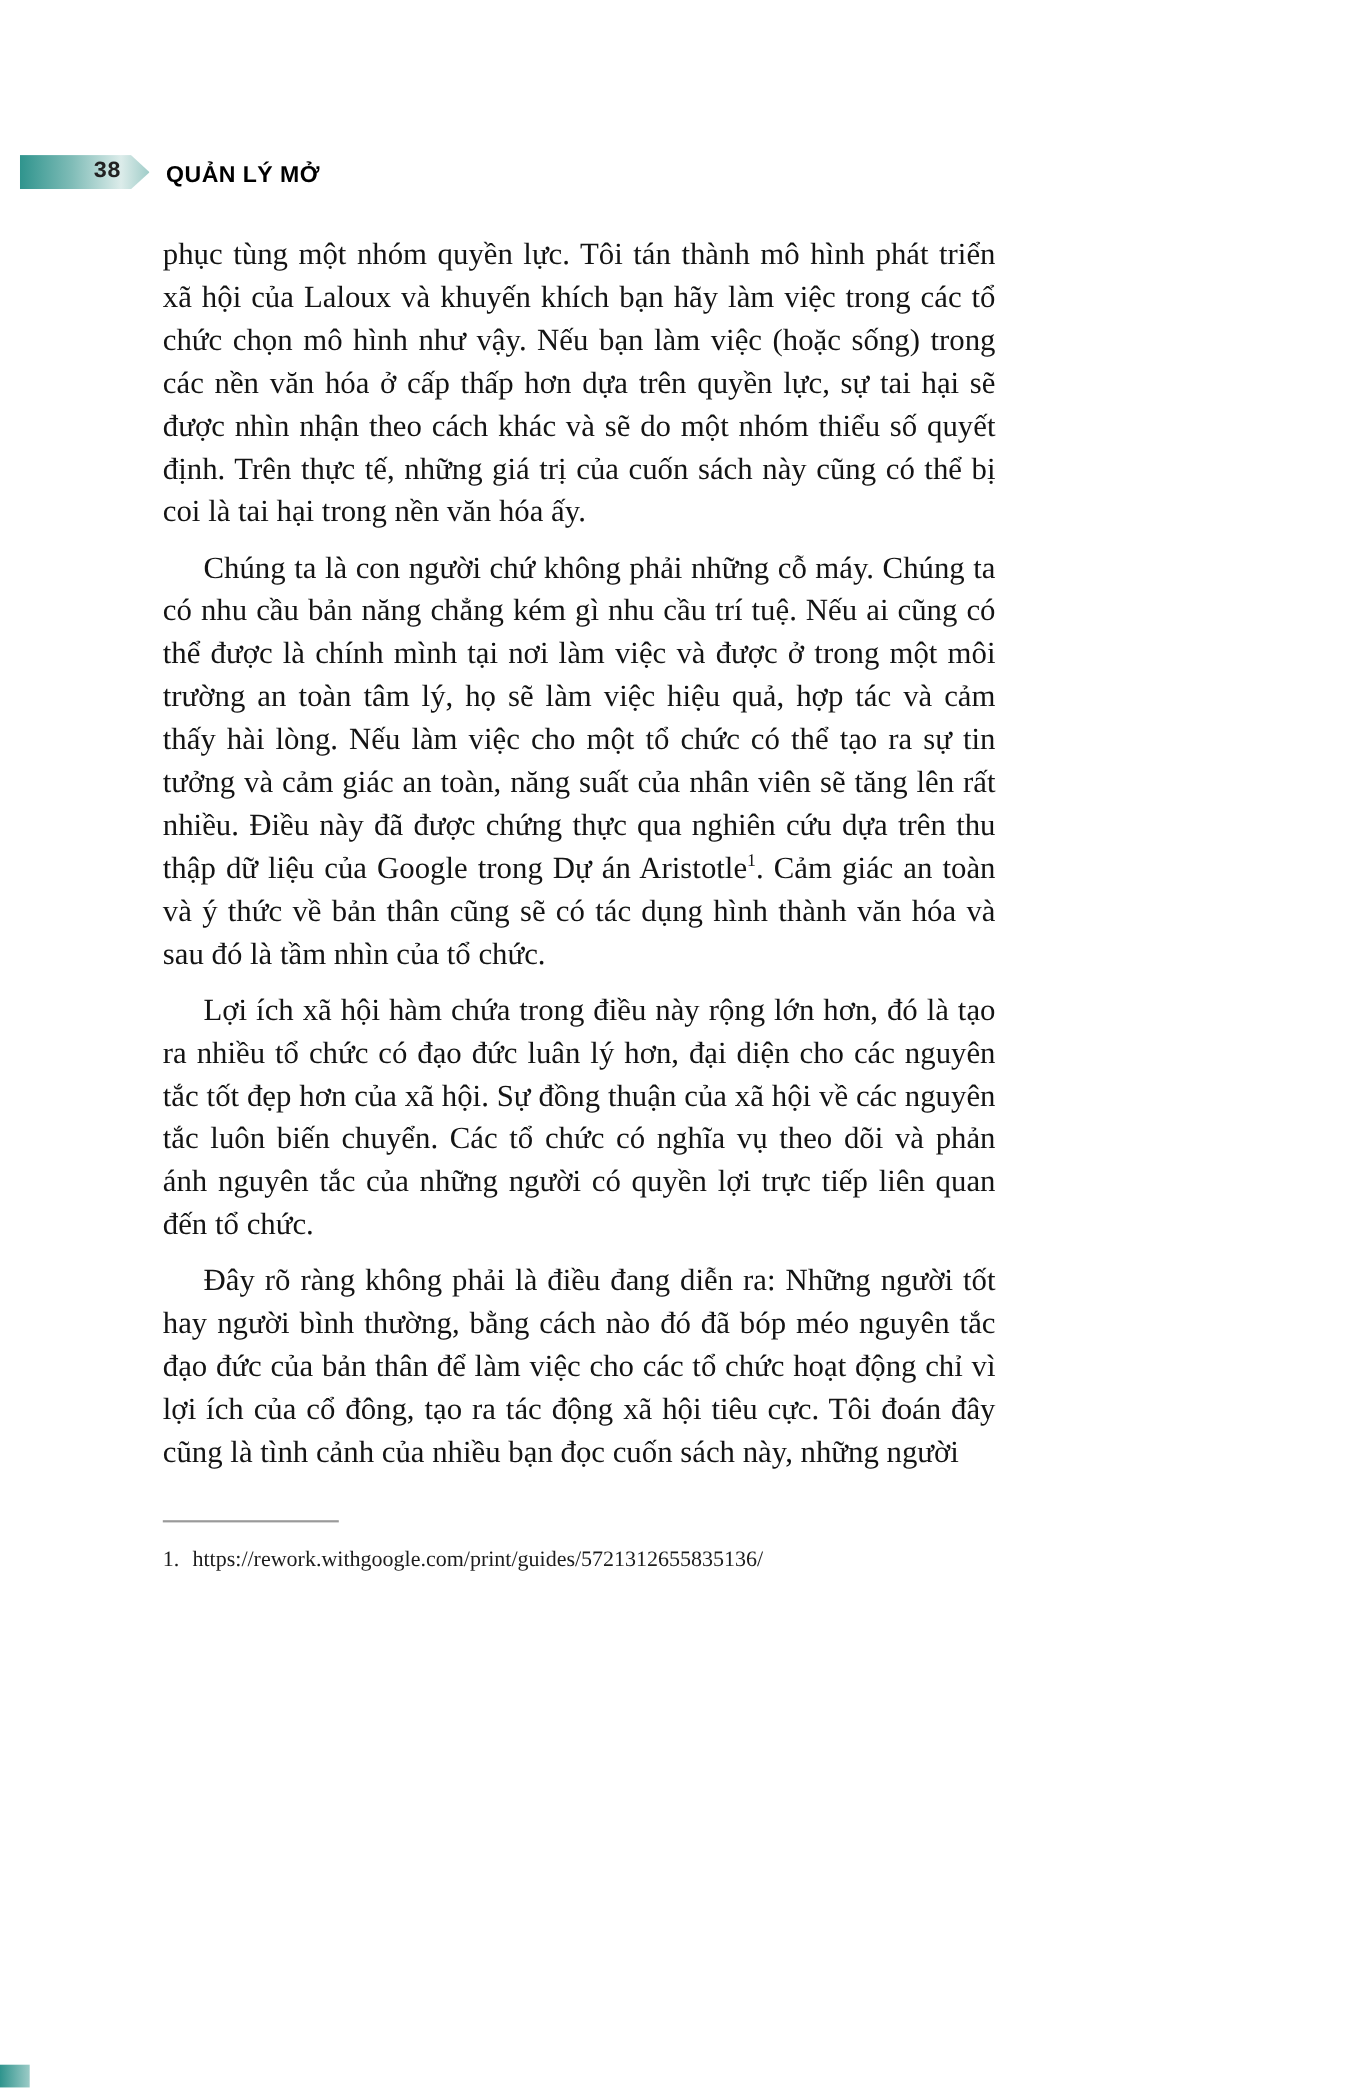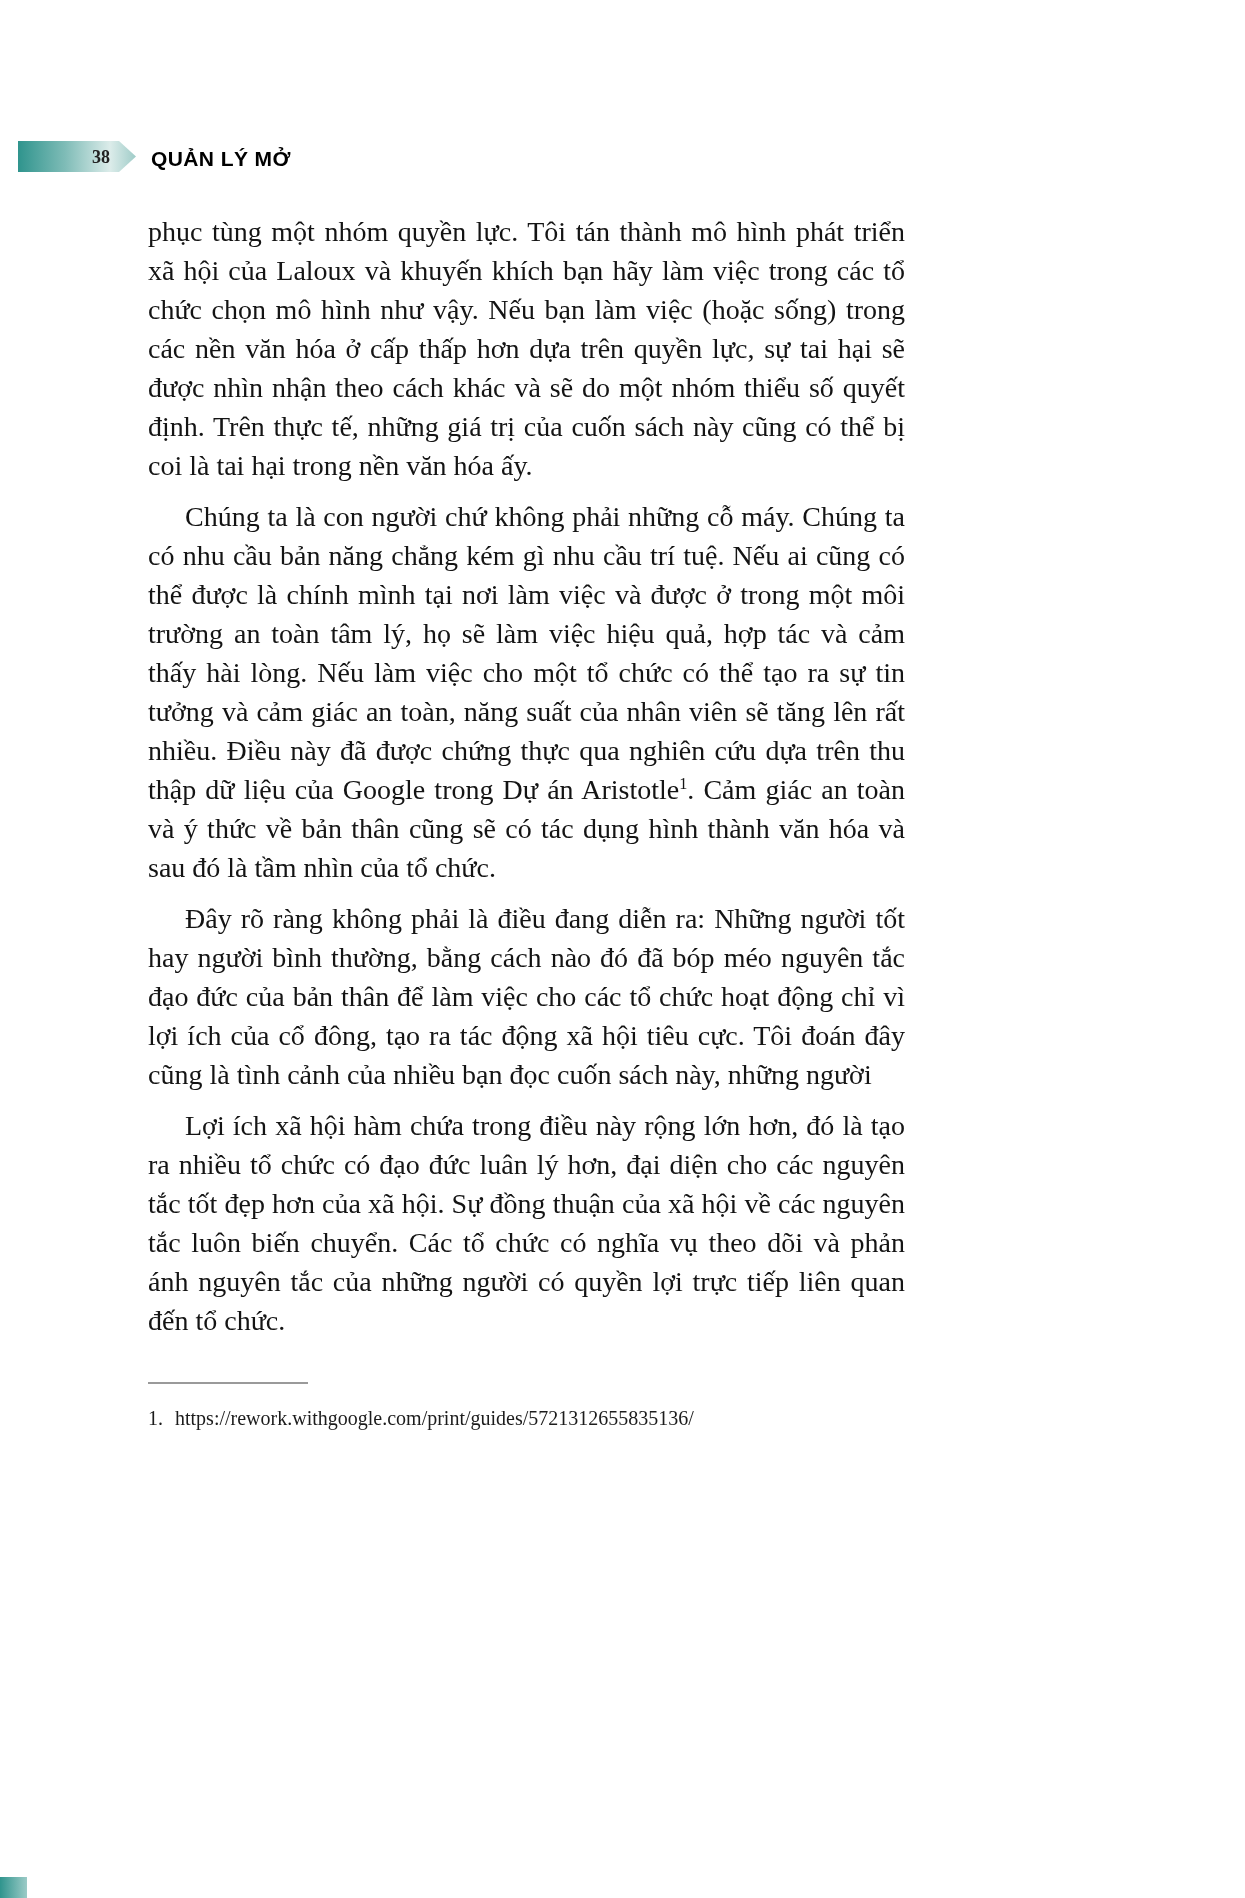--- a/index.html
+++ b/index.html
@@ -25,22 +25,22 @@
     height: 31px;
     background: linear-gradient(90deg, #2f948d 0%, #7fbcb7 40%, #dcecea 78%, #9fccc8 100%);
     clip-path: polygon(0 0, 101px 0, 118px 15.5px, 101px 31px, 0 31px);
     display: flex;
     align-items: center;
     justify-content: flex-end;
     box-sizing: border-box;
     padding-right: 26px;
   }
   .page-number-badge .num {
-    font-family: Liberation Serif, serif;
-    font-size: 18px;
+    font-family: Liberation Mono, monospace;
+    font-size: 21px;
     font-weight: bold;
     color: #222222;
     line-height: 1;
   }
   .book-title {
     position: absolute;
     left: 151px;
     top: 147px;
     font-family: "Liberation Sans", sans-serif;
     font-size: 21px;
@@ -112,23 +112,23 @@
   <div class="page-number-badge">
     <span class="num">38</span>
   </div>
   <div class="book-title">QUẢN LÝ MỞ</div>
 
   <div class="content">
     <p><span>phục tùng một nhóm quyền lực. Tôi tán thành mô hình phát triển xã hội của Laloux và khuyến khích bạn hãy làm việc trong các tổ chức chọn mô hình như vậy. Nếu bạn làm việc (hoặc sống) trong các nền văn hóa ở cấp thấp hơn dựa trên quyền lực, sự tai hại sẽ được nhìn nhận theo cách khác và sẽ do một nhóm thiểu số quyết định. Trên thực tế, những giá trị của cuốn sách này cũng có thể bị coi là tai hại trong nền văn hóa ấy.</span></p>
 
     <p class="indent"><span>Chúng ta là con người chứ không phải những cỗ máy. Chúng ta có nhu cầu bản năng chẳng kém gì nhu cầu trí tuệ. Nếu ai cũng có thể được là chính mình tại nơi làm việc và được ở trong một môi trường an toàn tâm lý, họ sẽ làm việc hiệu quả, hợp tác và cảm thấy hài lòng. Nếu làm việc cho một tổ chức có thể tạo ra sự tin tưởng và cảm giác an toàn, năng suất của nhân viên sẽ tăng lên rất nhiều. Điều này đã được chứng thực qua nghiên cứu dựa trên thu thập dữ liệu của Google trong Dự án Aristotle</span><sup>1</sup><span>. Cảm giác an toàn và ý thức về bản thân cũng sẽ có tác dụng hình thành văn hóa và sau đó là tầm nhìn của tổ chức.</span></p>
 
+    <p class="indent"><span>Lợi ích xã hội hàm chứa trong điều này rộng lớn hơn, đó là tạo ra nhiều tổ chức có đạo đức luân lý hơn, đại diện cho các nguyên tắc tốt đẹp hơn của xã hội. Sự đồng thuận của xã hội về các nguyên tắc luôn biến chuyển. Các tổ chức có nghĩa vụ theo dõi và phản ánh nguyên tắc của những người có quyền lợi trực tiếp liên quan đến tổ chức.</span></p>
+
     <p class="indent"><span>Đây rõ ràng không phải là điều đang diễn ra: Những người tốt hay người bình thường, bằng cách nào đó đã bóp méo nguyên tắc đạo đức của bản thân để làm việc cho các tổ chức hoạt động chỉ vì lợi ích của cổ đông, tạo ra tác động xã hội tiêu cực. Tôi đoán đây cũng là tình cảnh của nhiều bạn đọc cuốn sách này, những người</span></p>
-
-    <p class="indent"><span>Lợi ích xã hội hàm chứa trong điều này rộng lớn hơn, đó là tạo ra nhiều tổ chức có đạo đức luân lý hơn, đại diện cho các nguyên tắc tốt đẹp hơn của xã hội. Sự đồng thuận của xã hội về các nguyên tắc luôn biến chuyển. Các tổ chức có nghĩa vụ theo dõi và phản ánh nguyên tắc của những người có quyền lợi trực tiếp liên quan đến tổ chức.</span></p>
   </div>
 
   <div class="footnote">
     <div class="footnote-rule"></div>
     <div class="footnote-text">
       <span class="marker">1.</span><span>https://rework.withgoogle.com/print/guides/5721312655835136/</span>
     </div>
   </div>
 
   <div class="corner-mark"></div>

